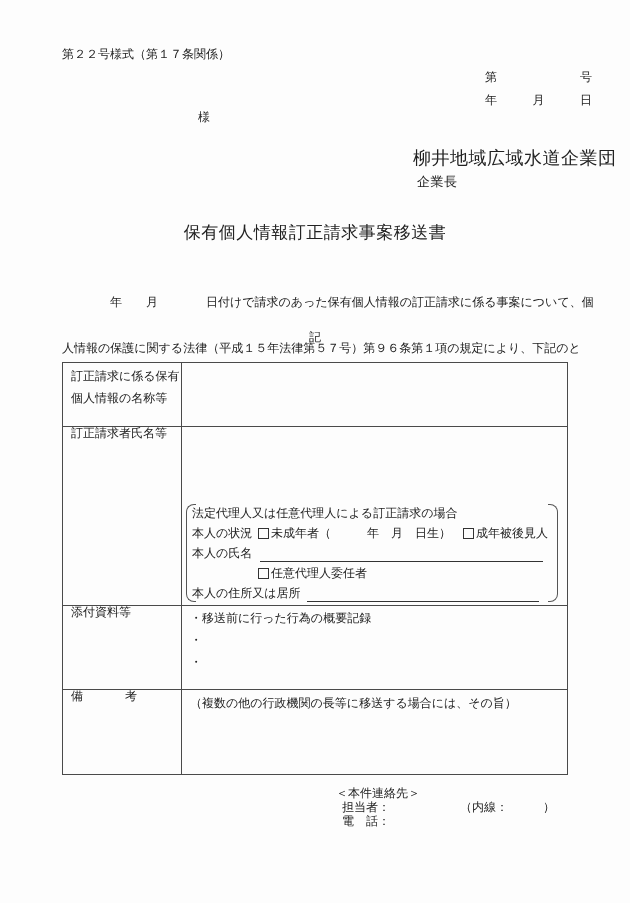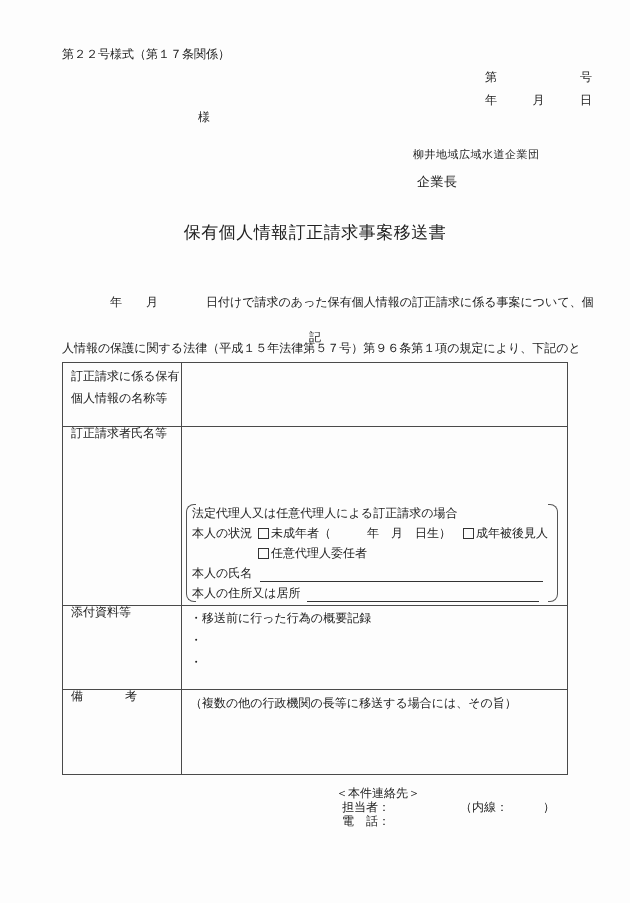--- a/index.html
+++ b/index.html
@@ -9,21 +9,21 @@
     font-family:"DejaVu Serif","Liberation Serif",serif;
     font-size:12px; line-height:1; overflow:hidden;
   }
   .abs { position:absolute; white-space:pre; }
 
   
   .form-style { left:62px; top:48px; }
   .docno-row  { left:485px; top:71px; width:107px; display:flex; justify-content:space-between; }
   .date-row   { left:485px; top:94px; width:107px; display:flex; justify-content:space-between; }
   .addressee  { left:198px; top:111px; }
-  .org-name   { left:413px; top:149px; font-size:11px; letter-spacing:0.5px; }
+  .org-name   { left:413px; top:149px; font-size:18px; letter-spacing:0.5px; }
   .org-title  { left:417px; top:175px; font-size:13px; letter-spacing:0.5px; }
 
   .doc-title  { left:0; top:224px; width:630px; text-align:center; font-size:17px; letter-spacing:0.5px; }
 
   .paragraph  { left:62px; top:272px; width:520px; }
   .paragraph div { height:22px; }
   .ki { left:62px; top:331px; width:506px; text-align:center; }
 
   
   .ftable { position:absolute; left:62px; top:362px; width:504px; border:1px solid #4a4a4a; background:#fdfdfd; }
@@ -125,25 +125,25 @@
         <div class="proxy">
           <div class="paren paren-l"></div>
           <div class="paren paren-r"></div>
           <div class="proxy-inner">
             <div class="pline"><span>法定代理人又は任意代理人による訂正請求の場合</span></div>
             <div class="pline">
               <span class="status-label">本人の状況</span>
               <span class="gap6"><span class="cb"></span><span>未成年者（　　　年　月　日生）</span></span>
               <span class="gap12"><span class="cb"></span><span>成年被後見人</span></span>
             </div>
+            <div class="pline fieldline">
+              <span>本人の氏名</span><span class="ul ul-name"></span>
+            </div>
             <div class="pline">
               <span class="indent66"><span class="cb"></span><span>任意代理人委任者</span></span>
-            </div>
-            <div class="pline fieldline">
-              <span>本人の氏名</span><span class="ul ul-name"></span>
             </div>
             <div class="pline fieldline">
               <span>本人の住所又は居所</span><span class="ul ul-addr"></span>
             </div>
           </div>
         </div>
       </div>
     </div>
 
     <div class="trow r3">

